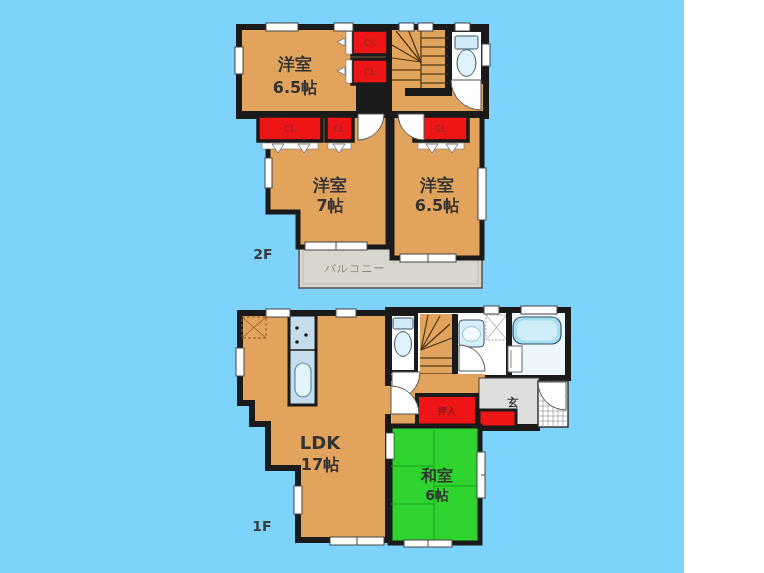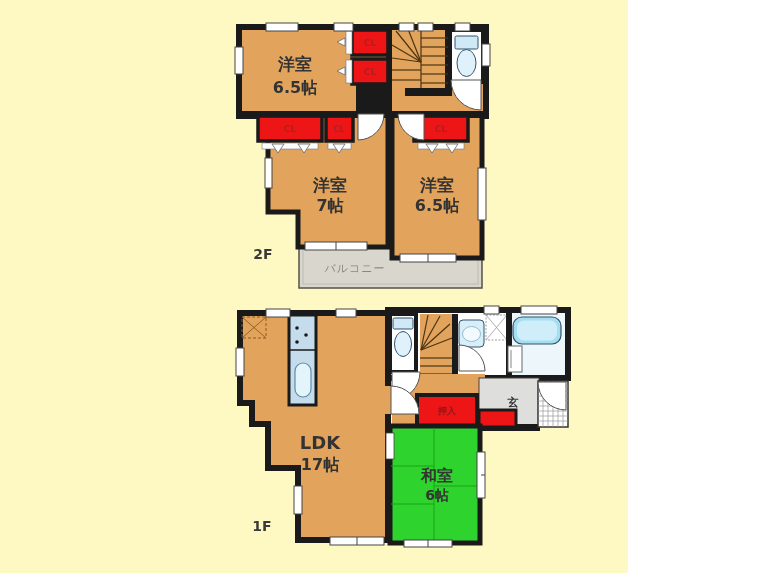--- a/index.html
+++ b/index.html
@@ -1,16 +1,16 @@
 <!DOCTYPE html>
 <html><head>
 <meta charset="utf-8">
 <style>
   html,body{margin:0;padding:0;background:#ffffff;}
-  .page{position:relative;width:628px;height:573px;background:#fef9c3;overflow:hidden;
+  .page{position:relative;width:684px;height:573px;background:#7dd3fc;overflow:hidden;
         font-family:"DejaVu Sans",sans-serif;}
   svg{display:block;}
   text{font-family:"DejaVu Sans",sans-serif;}
   .room-lbl{font-weight:bold;fill:#333333;}
   .cl-lbl{font-weight:bold;fill:#B12020;}
   .oshiire-lbl{font-weight:bold;fill:#8B1A1A;}
   .floor-lbl{font-weight:bold;fill:#3A3A3A;}
   .balc-lbl{fill:#8B877D;letter-spacing:1px;}
   .genkan-lbl{fill:#333333;font-weight:bold;}
 </style>

